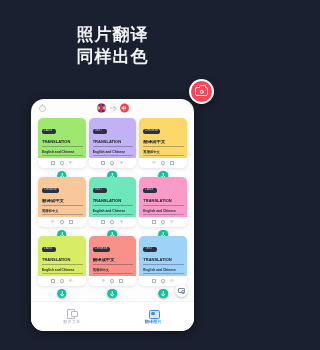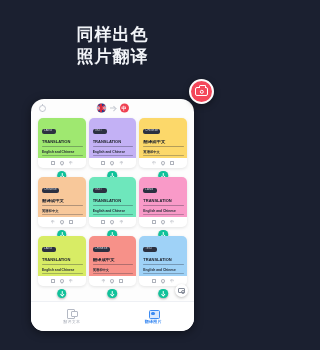--- a/index.html
+++ b/index.html
@@ -287,22 +287,22 @@
     position:absolute; left:50%; top:50%;
     transform:translate(-50%,-50%);
     width:4.4px; height:4.4px; border-radius:50%;
     border:1.5px solid #fff;
   }
 </style>
 </head>
 <body>
 
 <div class="headline">
+  <div>照片翻译</div>
   <div>同样出色</div>
-  <div>照片翻译</div>
 </div>
 
 <div class="cam-fab">
   <span class="cam-body">
     <span class="cam-lens"></span>
   </span>
 </div>
 
 <div class="device">
 

